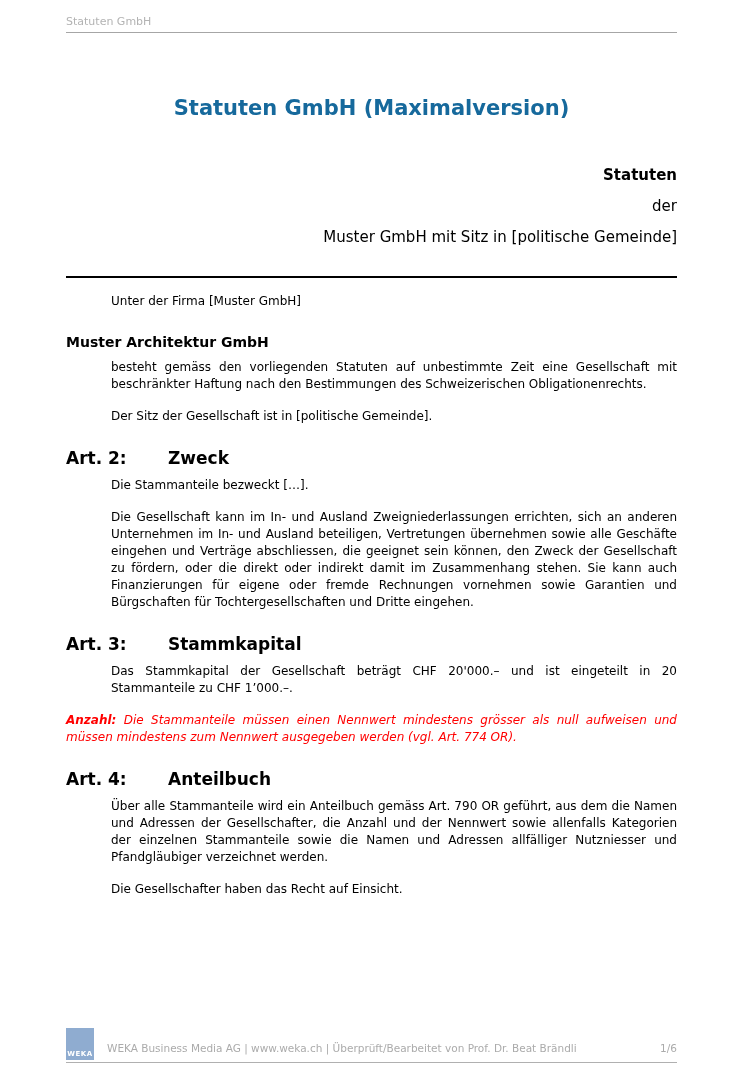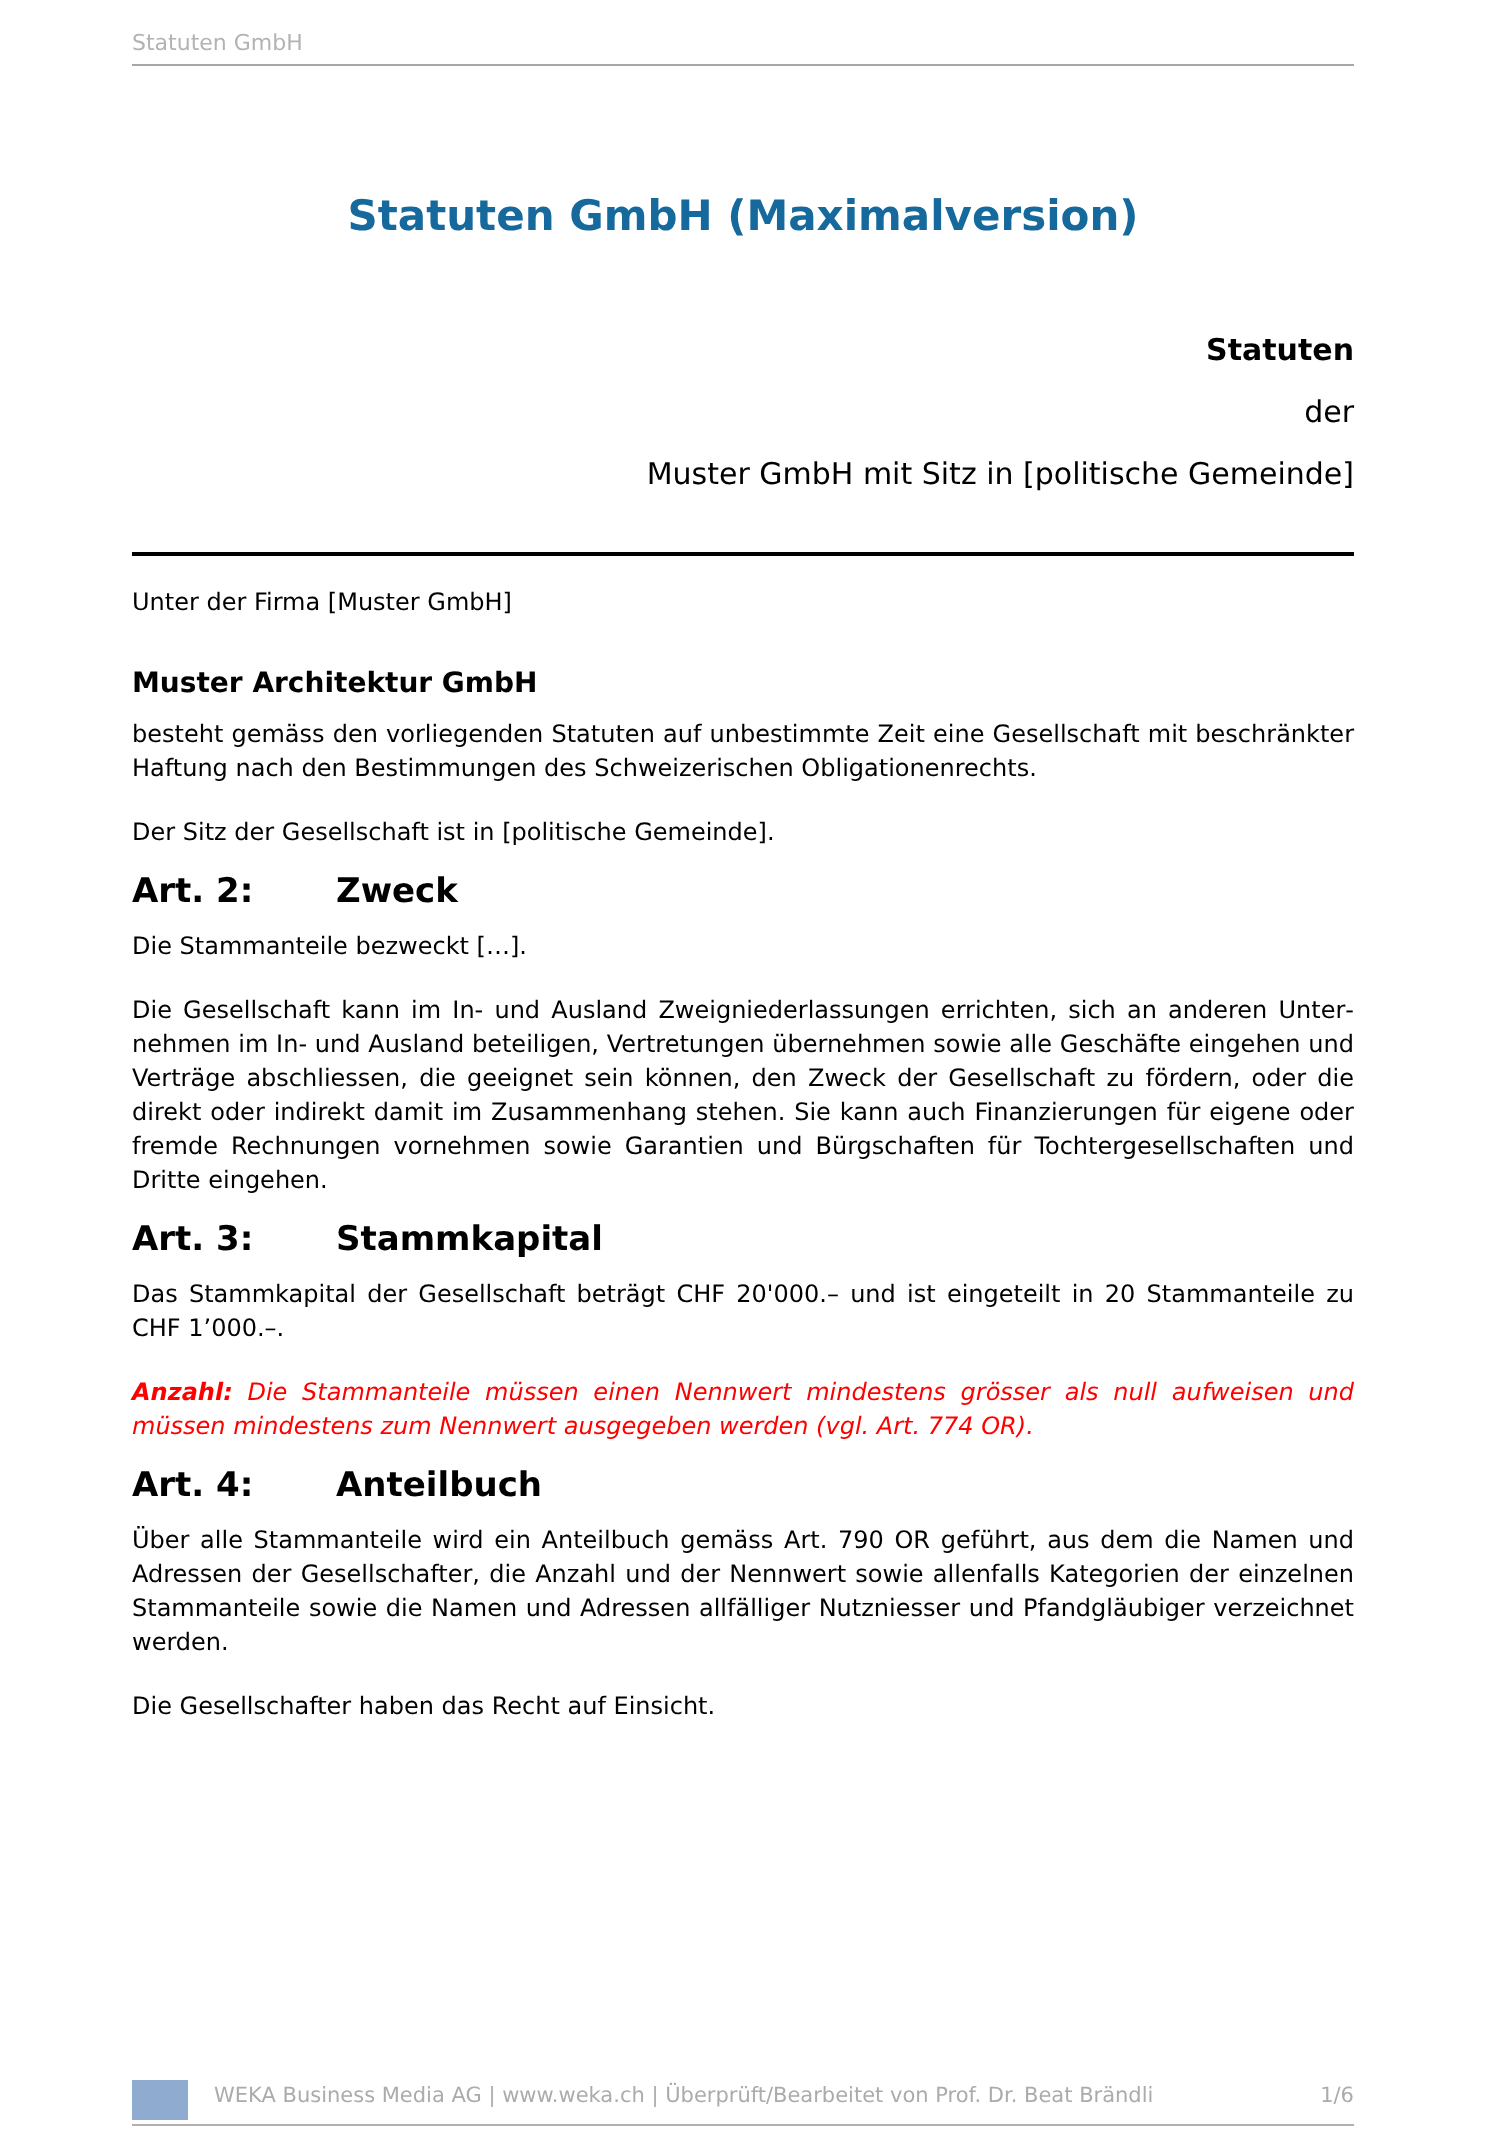--- a/index.html
+++ b/index.html
@@ -44,29 +44,30 @@
   .intro.first { margin-top: 45px; font-weight: bold; }
   .rule {
     margin-top: 29px;
     height: 2px;
     background: #000000;
   }
   h2.art {
     font-size: 17px;
     line-height: 22px;
     font-weight: bold;
-    margin-top: 10px;
+    margin-top: 22px;
     white-space: nowrap;
   }
   h2.art.first { margin-top: 44px; }
   h2.art .artnum { display: inline-block; width: 102px; }
   p.body {
     font-size: 12px;
     line-height: 17px;
     margin-top: 15px;
+    margin-left: 45px;
   }
   p.just {
     text-align: justify;
     hyphens: manual;
     -webkit-hyphens: manual;
   }
   h2.art + p.body { margin-top: 8px; }
   p.subhead {
     margin-top: 23px;
     font-size: 14px;
@@ -87,26 +88,26 @@
   .pagefoot {
     position: absolute;
     left: 66px; right: 66px; bottom: 14px;
     border-bottom: 1px solid #b0b0b0;
     display: flex;
     align-items: flex-end;
     gap: 13px;
   }
   .weka-logo {
     width: 28px;
-    height: 16px;
+    height: 32px;
     background: #8facd0;
     display: flex;
     align-items: flex-end;
     justify-content: center;
-    padding-bottom: 20px;
+    padding-bottom: 2px;
     margin-bottom: 2px;
   }
   .weka-logo span {
     color: #ffffff;
     font-size: 7px;
     font-weight: bold;
     letter-spacing: 0.5px;
   }
   .foot-text, .foot-page {
     color: #ababab;

